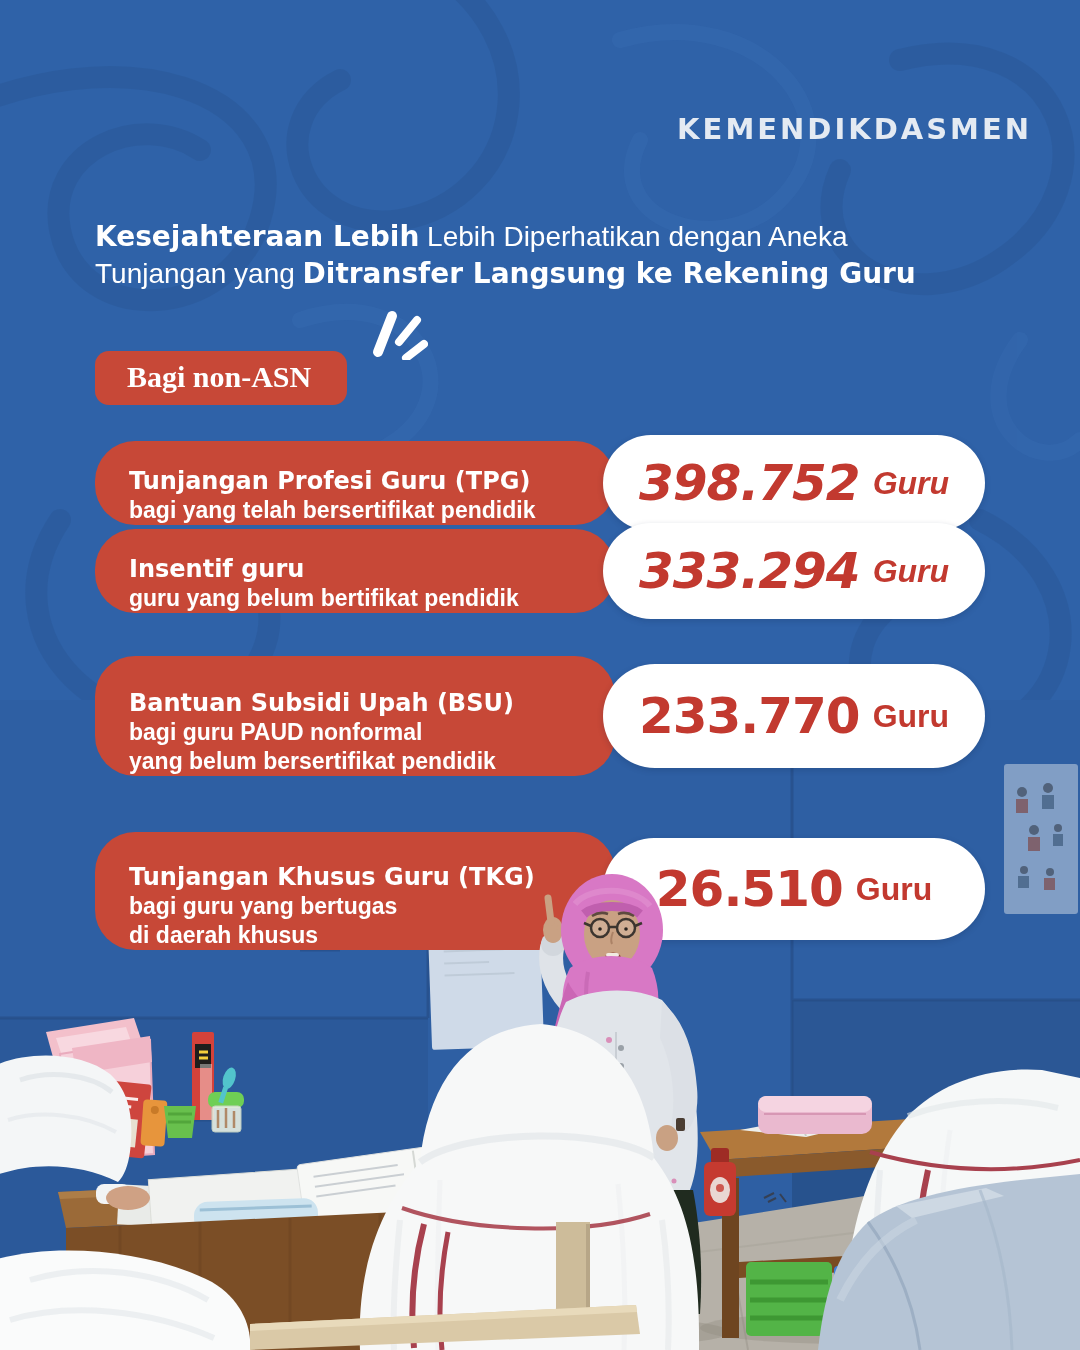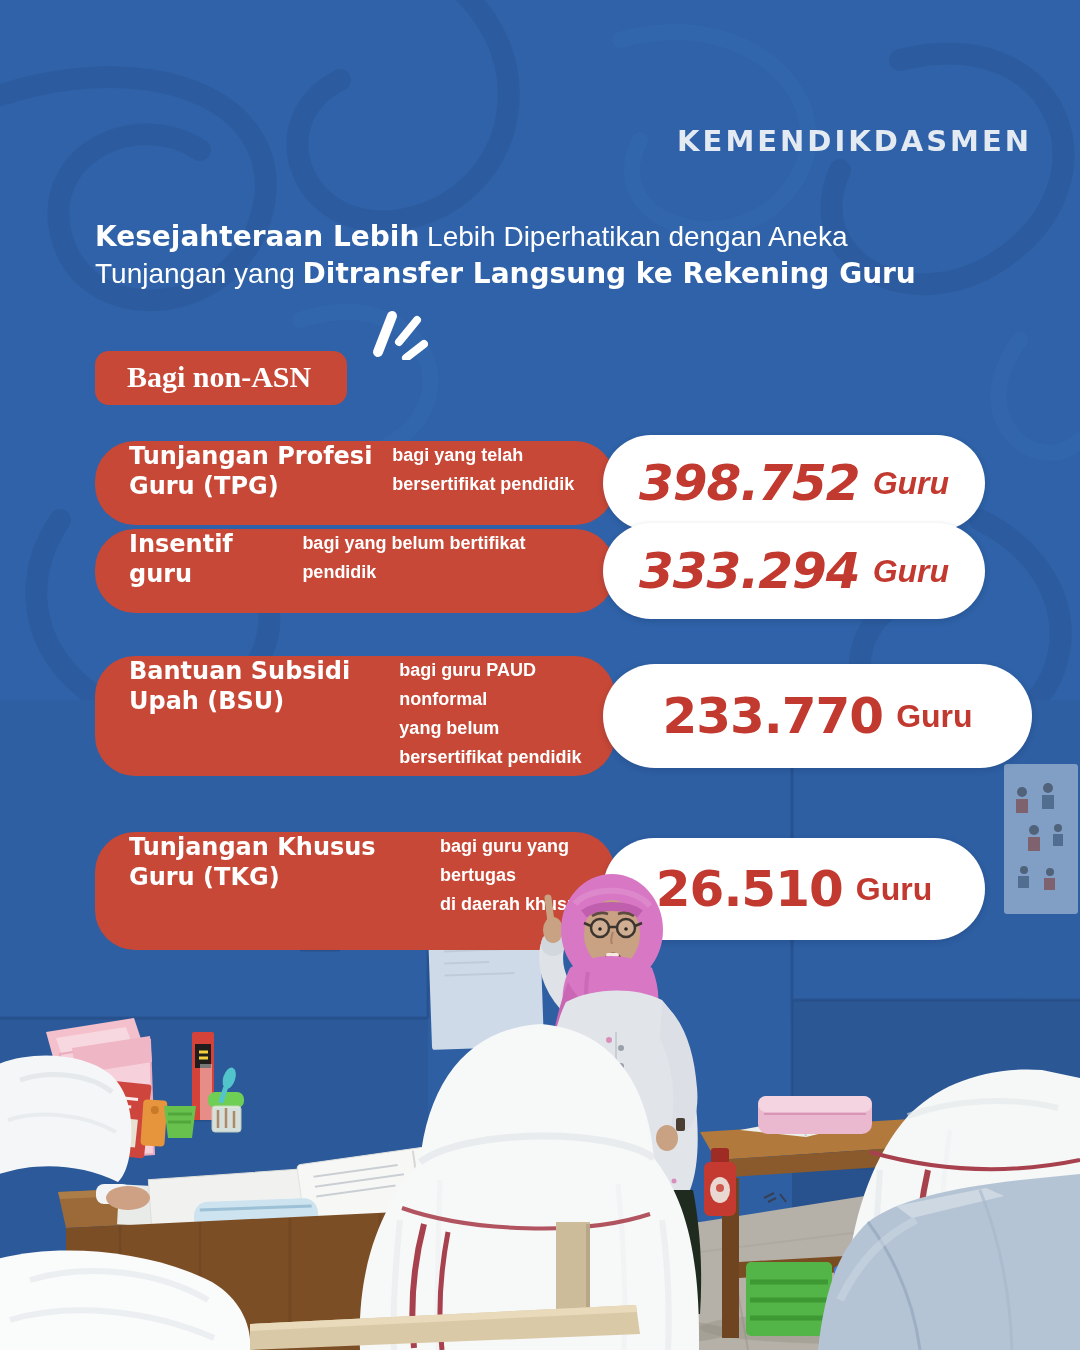--- a/index.html
+++ b/index.html
@@ -8,50 +8,50 @@
     background:var(--background-blue,#2f62a8);
     font-family:"Liberation Sans","DejaVu Sans",sans-serif;
   }
   svg{display:block;}
   .bg-pattern{position:absolute;left:0;top:0;z-index:0;}
   .scene-base{position:absolute;left:0;top:700px;z-index:1;}
   .scene-front{position:absolute;left:0;top:700px;z-index:3;}
   .content{position:absolute;left:0;top:0;width:1080px;height:1350px;z-index:2;}
 
   .logo{
-    position:absolute;top:124px;right:48px;
+    position:absolute;top:112px;right:48px;
     font-family:"DejaVu Sans",sans-serif;font-weight:bold;font-size:29px;
     letter-spacing:3px;color:var(--logo-gray,#e4eaf2);
   }
   .title{
     position:absolute;left:95px;top:218px;width:900px;
     font-size:28px;line-height:37px;color:var(--text-white,#ffffff);font-weight:normal;margin:0;
   }
   .title .b{font-weight:bold;font-family:"DejaVu Sans",sans-serif;}
   .badge{
     position:absolute;left:95px;top:351px;
     background:var(--box-red,#c74837);color:#fff;
     font-family:Liberation Serif, serif;font-weight:bold;font-size:30px;
     padding:9px 36px 11px 32px;border-radius:14px;
   }
   .sparkle{position:absolute;left:366px;top:302px;}
 
   .row{position:absolute;left:95px;width:890px;}
   .row--1{top:441px;height:84px;}
   .row--2{top:529px;height:84px;}
-  .row--3{top:656px;height:120px;padding-left:47px;}
+  .row--3{top:656px;height:120px;}
   .row--4{top:832px;height:118px;}
   .row-label{
     position:absolute;left:0;top:0;bottom:0;width:520px;
     background:var(--box-red,#c74837);border-radius:40px;
-    display:flex;flex-direction:row;justify-content:center;
+    display:flex;flex-direction:column;justify-content:flex-end;
     padding:0 14px 0 34px;box-sizing:border-box;color:#fff;
   }
   .row-name{font-family:"DejaVu Sans",sans-serif;font-weight:bold;font-size:24px;line-height:30px;}
-  .row-desc{font-weight:bold;font-size:18px;line-height:29px;white-space:pre-line;}
+  .row-desc{font-weight:bold;font-size:23px;line-height:29px;white-space:pre-line;}
   .row-pill{
     position:absolute;left:508px;right:0;
     background:var(--pill-white,#ffffff);border-radius:52px;
     display:flex;align-items:center;justify-content:center;
     box-shadow:0 2px 6px rgba(10,30,60,.18);
   }
   .row--1 .row-pill,.row--2 .row-pill{top:-6px;bottom:-6px;font-style:italic;}
   .row--3 .row-pill{top:8px;bottom:8px;text-align:right;}
   .row--4 .row-pill{top:6px;bottom:10px;}
   .count{
@@ -164,21 +164,21 @@
           <div class="row-desc">bagi yang telah bersertifikat pendidik</div>
         </div>
         <div class="row-pill">
           <span class="count">398.752</span>
           <span class="unit">Guru</span>
         </div>
       </div>
       <div class="row row--2">
         <div class="row-label">
           <div class="row-name">Insentif guru</div>
-          <div class="row-desc">bagi yang belum bertifikat pendidik</div>
+          <div class="row-desc">guru yang belum bertifikat pendidik</div>
         </div>
         <div class="row-pill">
           <span class="count">333.294</span>
           <span class="unit">Guru</span>
         </div>
       </div>
       <div class="row row--3">
         <div class="row-label">
           <div class="row-name">Bantuan Subsidi Upah (BSU)</div>
           <div class="row-desc">bagi guru PAUD nonformal

